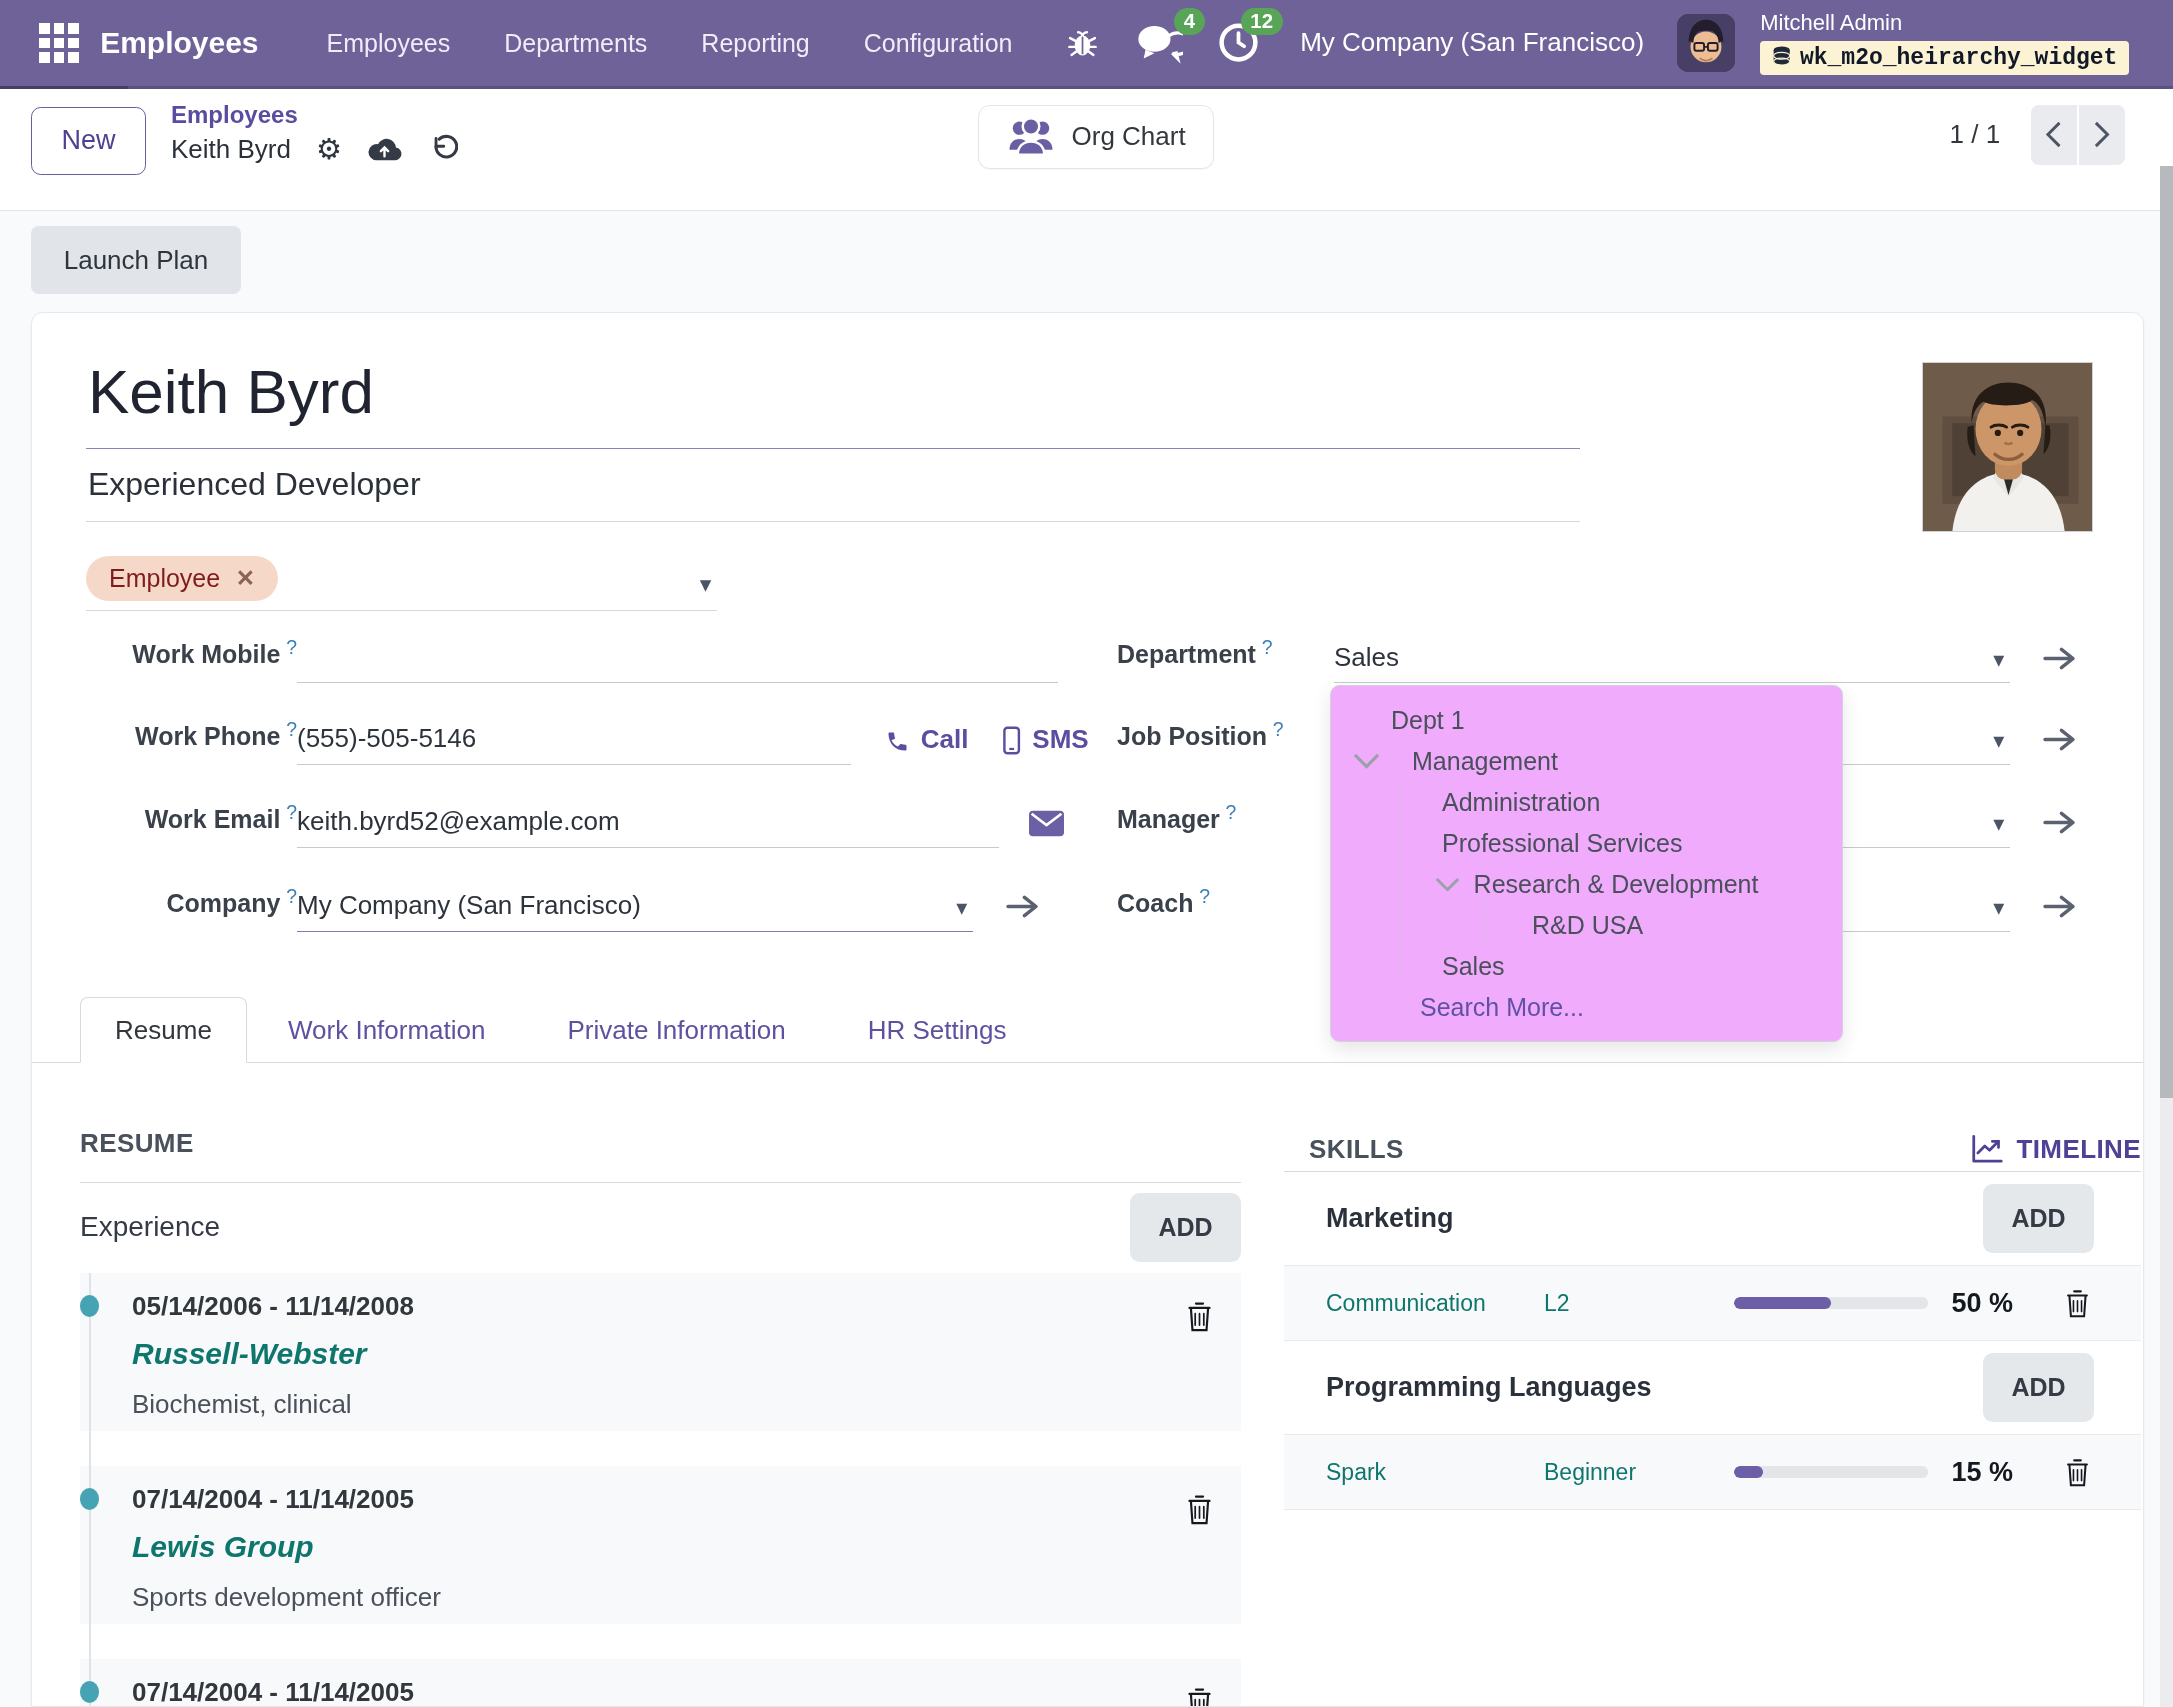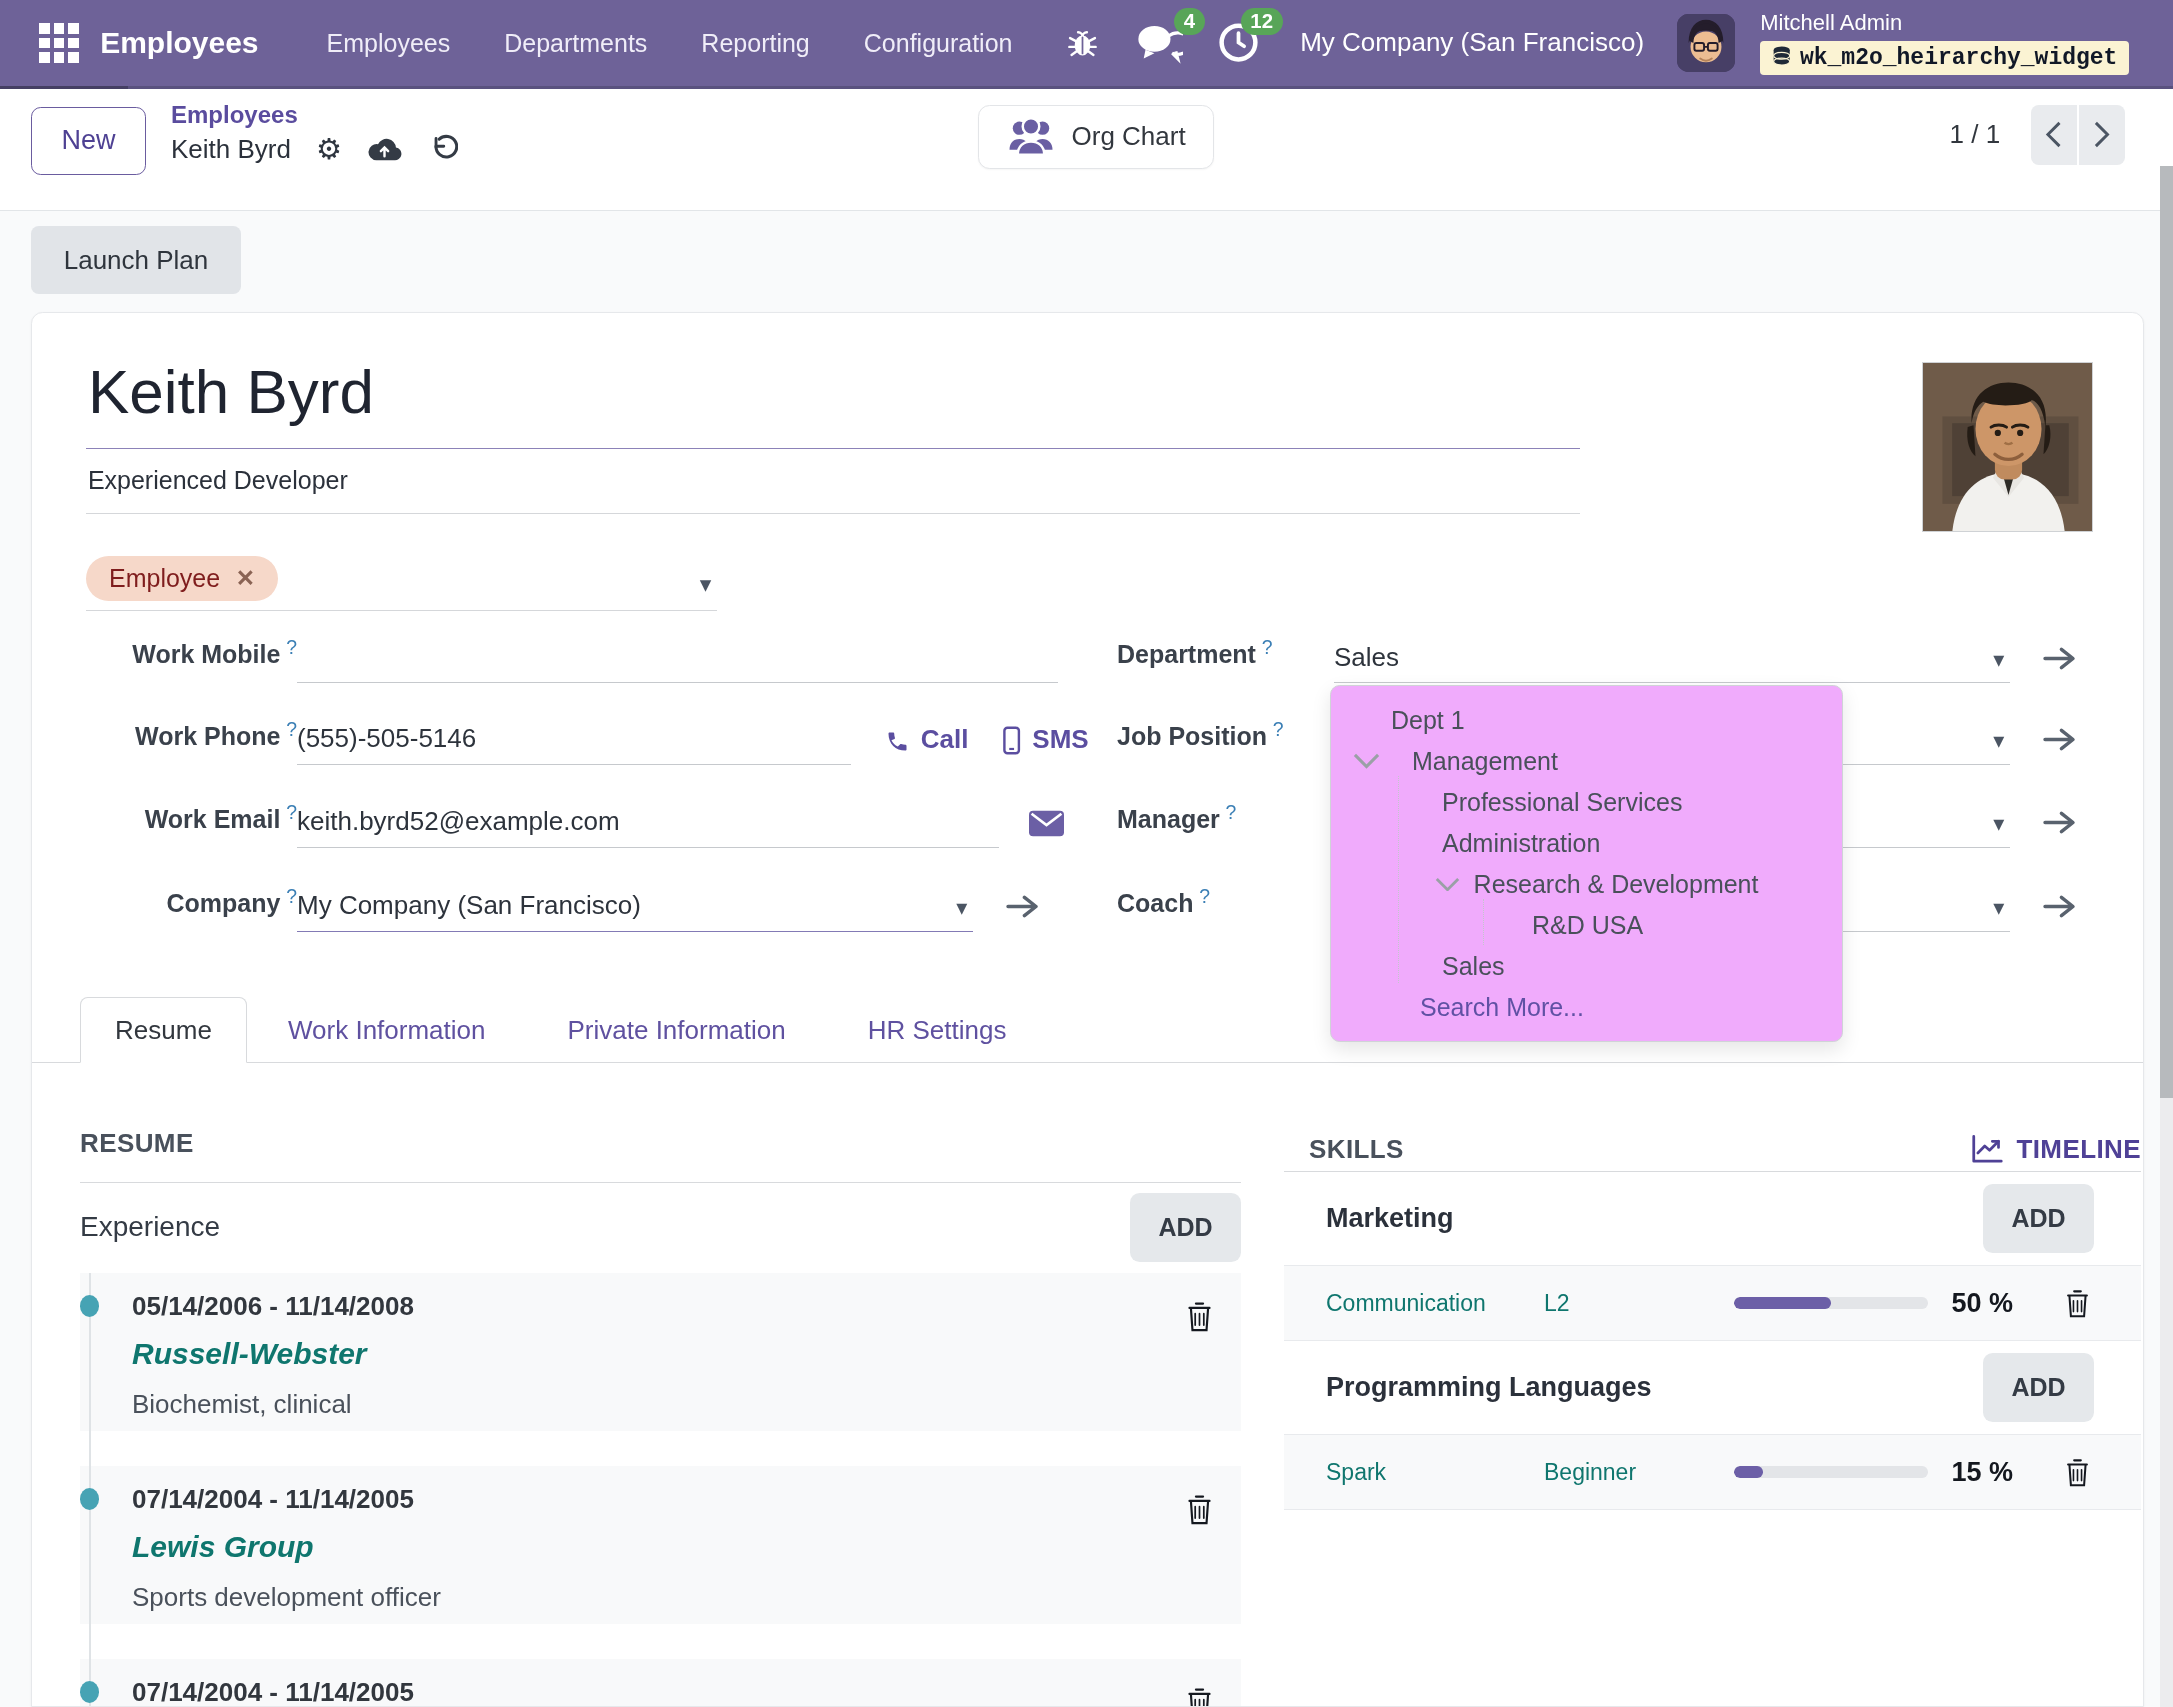--- a/index.html
+++ b/index.html
@@ -48,21 +48,21 @@
   .pager-btn.next{border-radius:0 7.8px 7.8px 0;}
   
   .launch-btn{position:absolute;left:31px;top:226px;width:210px;height:68px;background:#e1e4e8;
     border:none;border-radius:7.8px;font-size:26px;color:#2f353d;cursor:pointer;font-family:inherit;}
   
   .card{position:absolute;left:31px;top:312px;width:2113px;height:1395px;background:#fff;
     border:1px solid #e6e8eb;border-radius:11.6px 11.6px 0 0;box-sizing:border-box;overflow:hidden;
     box-shadow:0 1px 2.9px rgba(0,0,0,.05);}
   .title-block{position:absolute;left:54px;top:29px;width:1494px;}
   .emp-name{font-size:62px;color:#1f2430;padding:13.6px 5.8px 21.3px 1.9px;border-bottom:1px solid #8c82b8;}
-  .emp-job{font-size:25px;color:#2b313b;padding:17.5px 5.8px 17.5px 1.9px;border-bottom:1px solid #d5d7da;}
+  .emp-job{font-size:32px;color:#2b313b;padding:17.5px 5.8px 17.5px 1.9px;border-bottom:1px solid #d5d7da;}
   .photo{position:absolute;right:50px;top:49px;width:171px;height:170px;border:1px solid #cfd2d5;
     box-sizing:border-box;overflow:hidden;background:#7a6450;}
   
   .tag-row{position:absolute;left:54px;top:243px;width:631px;height:54px;border-bottom:1px solid #d5d7da;}
   .tag-pill{position:absolute;left:0;top:0;height:45px;background:#f6d8c9;border-radius:25px;
     display:flex;align-items:center;gap:15.5px;padding:0 23px;cursor:pointer;}
   .tag-pill .t-label{font-size:25px;color:#7f1d1d;}
   .tag-pill .t-x{font-size:23px;color:#8a6354;font-weight:700;cursor:pointer;}
   .tag-caret{position:absolute;right:5.8px;bottom:11.6px;font-size:23px;color:#4b5563;cursor:pointer;}
   
@@ -406,24 +406,24 @@
       <div class="dd-row" style="padding-left:60px;">
           <span>Dept 1</span>
         </div>
       <div class="dd-row">
         <svg class="dd-chev" style="margin-left:22px;margin-right:32px;" width="27" height="15.5" viewBox="0 0 14 8" fill="none" stroke="#9aa0a6" stroke-width="1.6">
             <path d="M1 1l6 6 6-6"></path>
           </svg>
         <span>Management</span>
       </div>
       <div class="dd-row" style="padding-left:111px;">
+          <span>Administration</span>
+        </div>
+      <div class="dd-row" style="padding-left:111px;">
           <span>Professional Services</span>
-        </div>
-      <div class="dd-row" style="padding-left:111px;">
-          <span>Administration</span>
         </div>
       <div class="dd-row">
         <svg class="dd-chev" style="margin-left:104px;margin-right:13.6px;" width="25" height="14.6" viewBox="0 0 14 8" fill="none" stroke="#9aa0a6" stroke-width="1.6">
             <path d="M1 1l6 6 6-6"></path>
           </svg>
         <span>Research &amp; Development</span>
       </div>
       <div class="dd-row" style="padding-left:201px;">
           <span>R&amp;D USA</span>
         </div>

